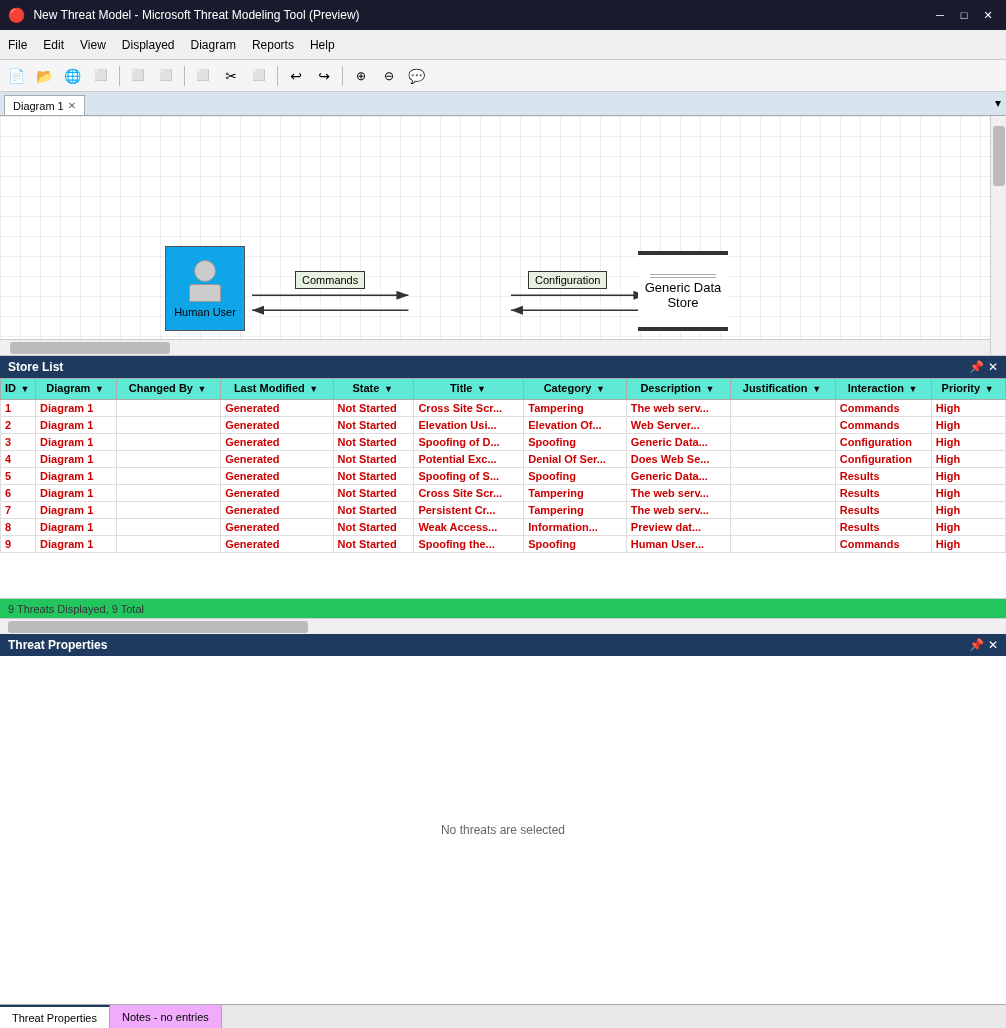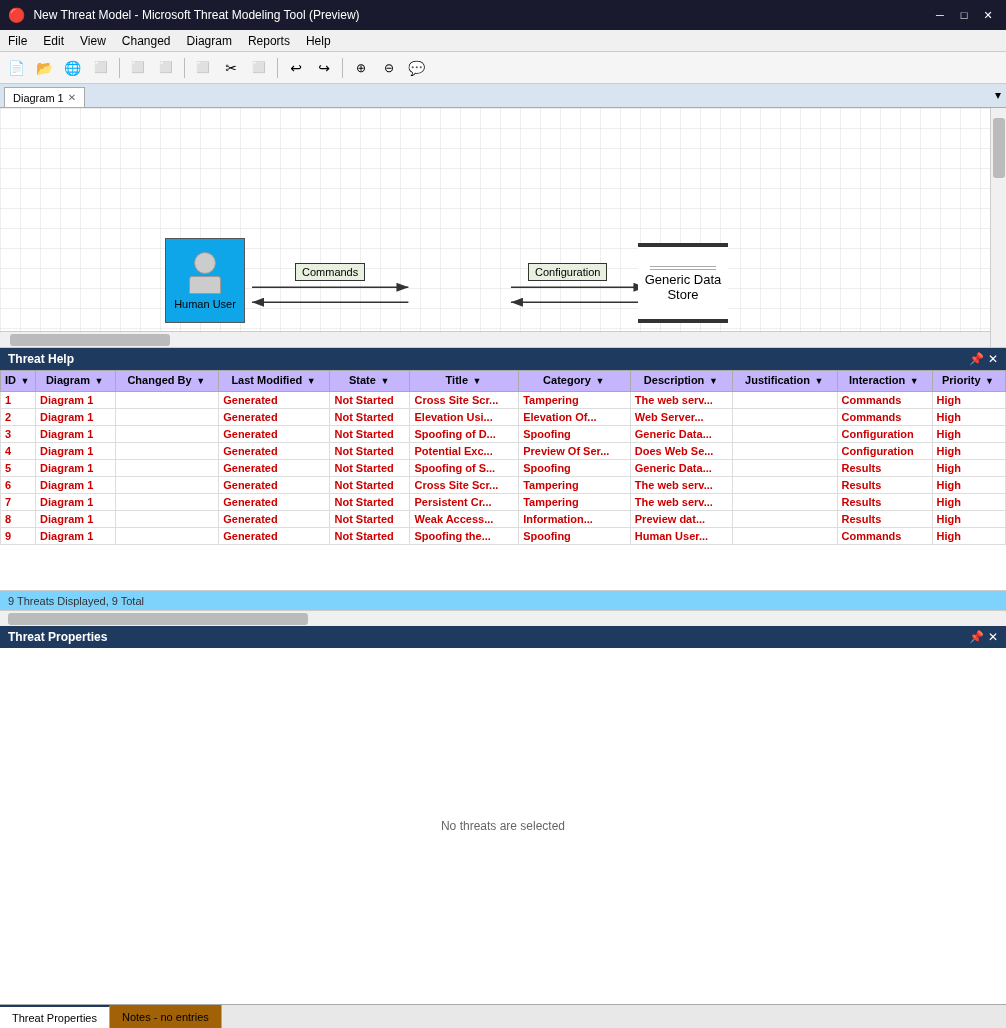--- a/index.html
+++ b/index.html
@@ -15,21 +15,21 @@
       padding: 0 8px;
       justify-content: space-between;
     }
     .title-bar-left { display: flex; align-items: center; gap: 8px; }
     .title-bar-controls { display: flex; gap: 4px; }
     .title-bar-btn { width: 20px; height: 20px; background: none; border: none; color: white; cursor: pointer; font-size: 11px; display: flex; align-items: center; justify-content: center; }
 
     
     .menu-bar {
       background: #f0f0f0;
-      height: 22px;
+      height: 30px;
       display: flex;
       align-items: center;
       border-bottom: 1px solid #ccc;
     }
     .menu-item {
       padding: 2px 8px;
       cursor: pointer;
       font-size: 12px;
       height: 100%;
       display: flex;
@@ -185,21 +185,21 @@
     .threat-table-container {
       background: white;
       overflow: hidden;
     }
     .threat-table {
       width: 100%;
       border-collapse: collapse;
       font-size: 11px;
     }
     .threat-table th {
-      background: #c4b5fd;
+      background: #5eead4;
       border: 1px solid #aaa;
       padding: 3px 4px;
       font-weight: bold;
       font-size: 11px;
       white-space: nowrap;
       cursor: pointer;
       user-select: none;
     }
     .threat-table th .sort-btn {
       display: inline-block;
@@ -214,21 +214,21 @@
       white-space: nowrap;
       overflow: hidden;
       text-overflow: ellipsis;
       max-width: 120px;
     }
     .red-text { color: #cc0000; font-weight: bold; }
     .id-col { width: 30px; }
 
     
     .status-bar {
-      background: #7dd3fc;
+      background: #22c55e;
       height: 20px;
       display: flex;
       align-items: center;
       padding: 0 8px;
       font-size: 11px;
       border-top: 1px solid #ccc;
       color: #333;
     }
 
     
@@ -251,21 +251,21 @@
       border-top: 1px solid #aaa;
     }
     .bottom-tab {
       padding: 2px 12px;
       font-size: 11px;
       cursor: pointer;
       border-right: 1px solid #aaa;
       height: 100%;
       display: flex;
       align-items: center;
-      background: #a16207;
+      background: #f0abfc;
     }
     .bottom-tab.active { background: white; border-top: 2px solid #1e3a5f; }
 
     
     .diagram-svg {
       position: absolute;
       top: 0; left: 0;
       width: 100%;
       height: 100%;
       pointer-events: none;
@@ -291,21 +291,21 @@
       <button class="title-bar-btn">─</button>
       <button class="title-bar-btn">□</button>
       <button class="title-bar-btn close">✕</button>
     </div>
   </div>
 
   <div class="menu-bar">
   <div class="menu-item">File</div>
       <div class="menu-item">Edit</div>
       <div class="menu-item">View</div>
-      <div class="menu-item">Changed</div>
+      <div class="menu-item">Displayed</div>
       <div class="menu-item">Diagram</div>
       <div class="menu-item">Reports</div>
       <div class="menu-item">Help</div>
     </div>
 
   <div class="toolbar">
     <button class="toolbar-btn">📄</button>
     <button class="toolbar-btn">📂</button>
     <button class="toolbar-btn">🌐</button>
     <button class="toolbar-btn" style="font-size:11px;">⬜</button>
@@ -384,21 +384,21 @@
     <div class="canvas-scrollbar-h">
       <div class="scrollbar-thumb-h"></div>
     </div>
 
     <div class="canvas-scrollbar-v">
       <div class="scrollbar-thumb-v"></div>
     </div>
   </div>
 
   <div class="section-header">
-    <span>Threat Help</span>
+    <span>Store List</span>
     <div class="section-header-controls">
       <button style="background:none;border:none;color:white;cursor:pointer;font-size:12px;">📌</button>
       <button style="background:none;border:none;color:white;cursor:pointer;font-size:12px;">✕</button>
     </div>
   </div>
 
   <div class="threat-table-container" style="height:220px; overflow-y:auto; overflow-x:auto;">
     <table class="threat-table">
       <thead>
         <tr>
@@ -455,21 +455,21 @@
       <td class="red-text">Configuration</td>
       <td class="red-text">High</td>
     </tr>
           <tr>
       <td class="red-text">4</td>
       <td class="red-text">Diagram 1</td>
       <td></td>
       <td class="red-text">Generated</td>
       <td class="red-text">Not Started</td>
       <td class="red-text">Potential Exc...</td>
-      <td class="red-text">Preview Of Ser...</td>
+      <td class="red-text">Denial Of Ser...</td>
       <td class="red-text">Does Web Se...</td>
       <td></td>
       <td class="red-text">Configuration</td>
       <td class="red-text">High</td>
     </tr>
           <tr>
       <td class="red-text">5</td>
       <td class="red-text">Diagram 1</td>
       <td></td>
       <td class="red-text">Generated</td>

